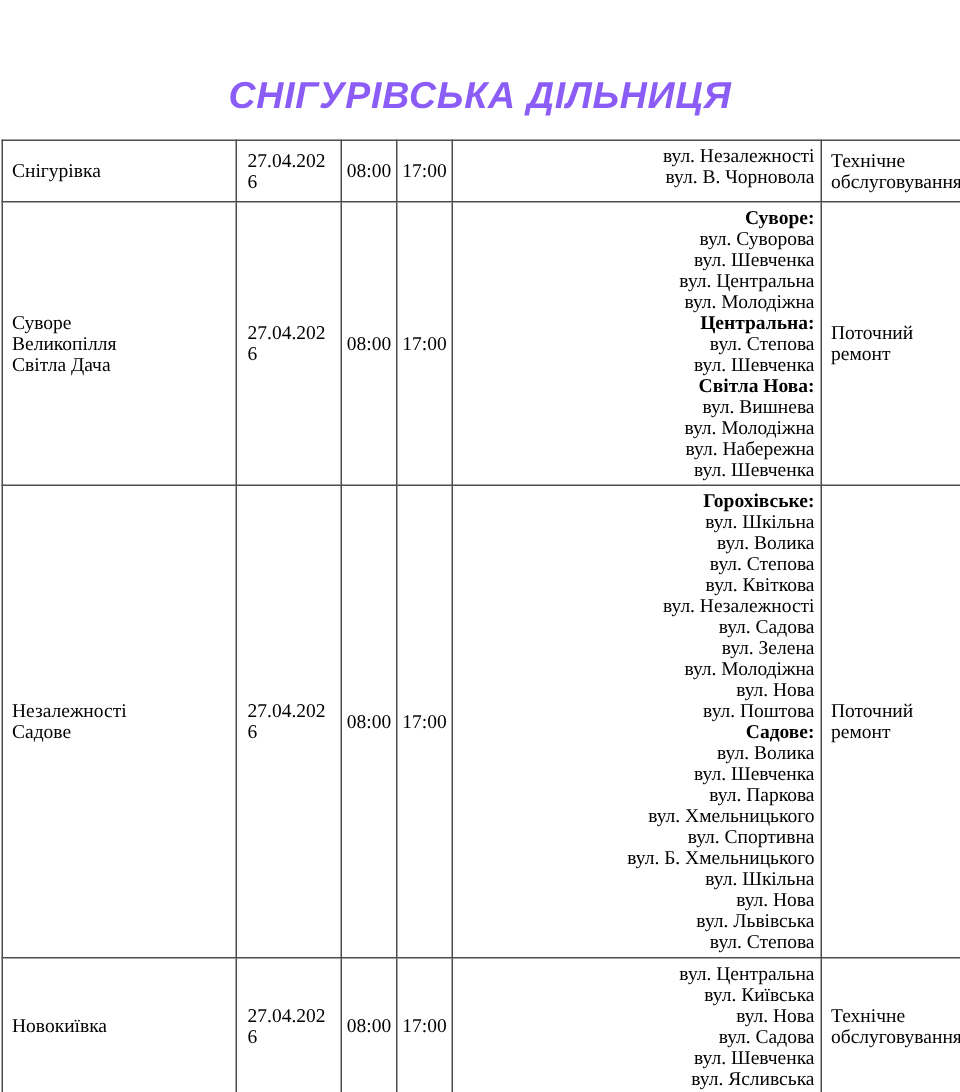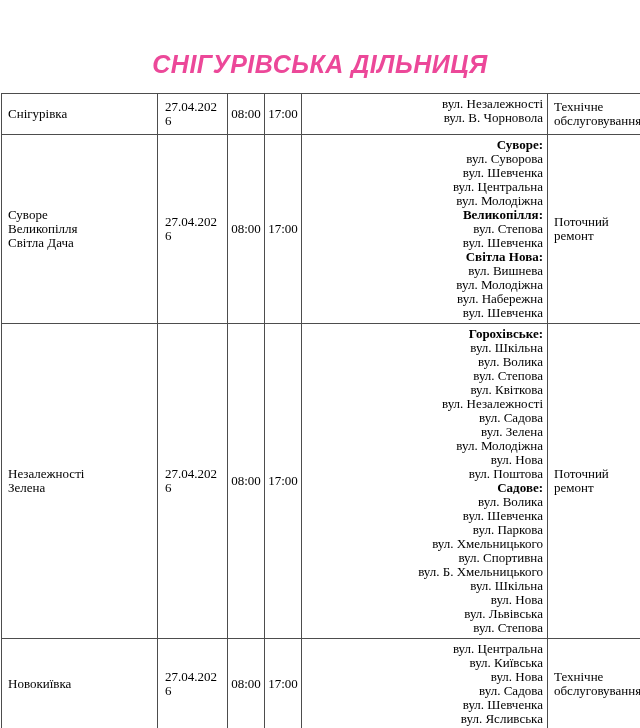--- a/index.html
+++ b/index.html
@@ -15,21 +15,21 @@
     color: #000000;
   }
   .title {
     font-family: "Liberation Sans", sans-serif;
     font-style: italic;
     font-weight: 700;
     font-size: 25px;
     letter-spacing: 0.5px;
     text-align: center;
     margin: 50px 0 14px 0;
-    color: #ec4899;
+    color: #8b5cf6;
   }
   table.schedule {
     border-collapse: collapse;
     table-layout: fixed;
     width: 646px;          
     margin-left: 1px;
   }
   td {
     border: 1px solid #4d4d4d;
     font-size: 13px;
@@ -83,35 +83,35 @@
         </td>
       <td class="c-date">27.04.2026</td>
       <td class="c-time">08:00</td>
       <td class="c-time">17:00</td>
       <td class="c-streets">
           <div class="line bold">Суворе:</div>
           <div class="line">вул. Суворова</div>
           <div class="line">вул. Шевченка</div>
           <div class="line">вул. Центральна</div>
           <div class="line">вул. Молодіжна</div>
-          <div class="line bold">Великопілля:</div>
+          <div class="line bold">Центральна:</div>
           <div class="line">вул. Степова</div>
           <div class="line">вул. Шевченка</div>
           <div class="line bold">Світла Нова:</div>
           <div class="line">вул. Вишнева</div>
           <div class="line">вул. Молодіжна</div>
           <div class="line">вул. Набережна</div>
           <div class="line">вул. Шевченка</div>
         </td>
       <td class="c-work">Поточний ремонт</td>
     </tr>
     <tr>
       <td class="c-settlement">
           <div class="line">Незалежності</div>
-          <div class="line">Зелена</div>
+          <div class="line">Садове</div>
         </td>
       <td class="c-date">27.04.2026</td>
       <td class="c-time">08:00</td>
       <td class="c-time">17:00</td>
       <td class="c-streets">
           <div class="line bold">Горохівське:</div>
           <div class="line">вул. Шкільна</div>
           <div class="line">вул. Волика</div>
           <div class="line">вул. Степова</div>
           <div class="line">вул. Квіткова</div>

